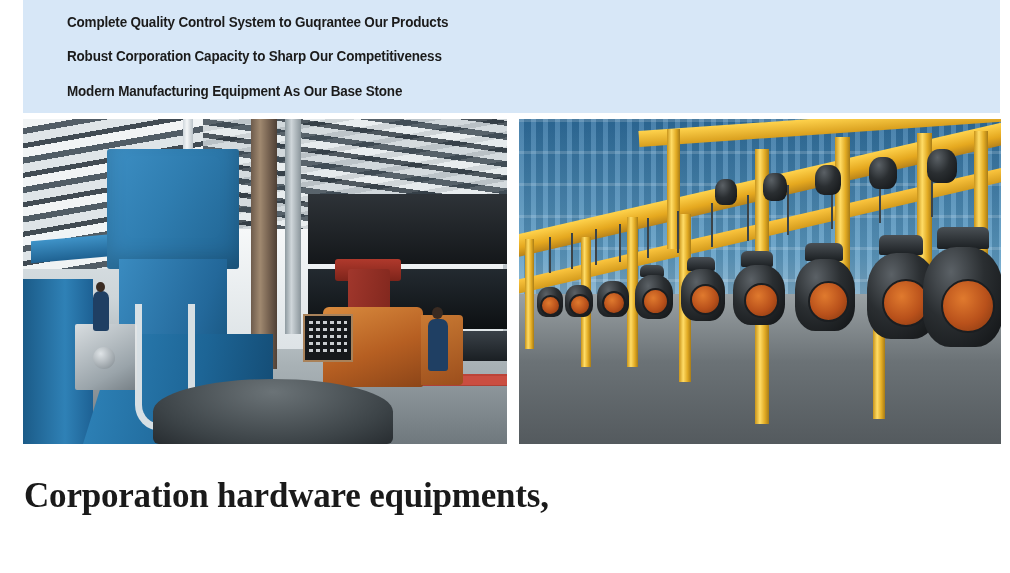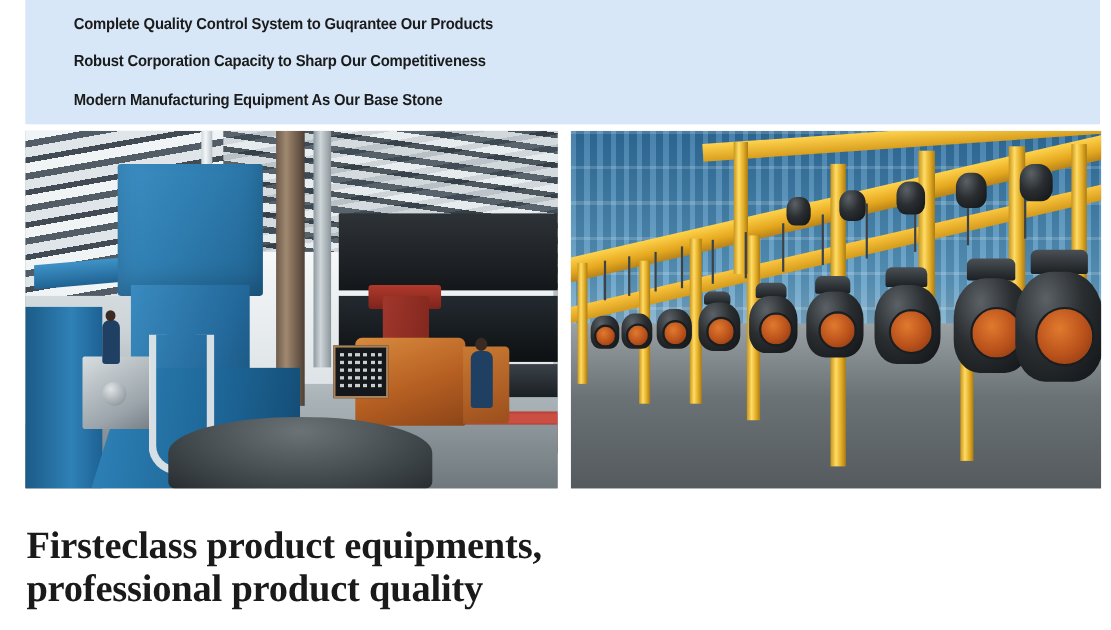--- a/index.html
+++ b/index.html
@@ -484,15 +484,14 @@
       </div>
       <div class="valve" style="left:408px; top:30px;">
         <div class="valve-body" style="width:30px;height:34px;"></div>
       </div>
     </div>
   </div>
 
 </div>
 
 <div class="caption">
-  <span>Firsteclass product equipments,</span>
-  <span>professional product quality</span>
+  <span>Corporation hardware equipments,</span>
 </div>
 
 </body></html>

